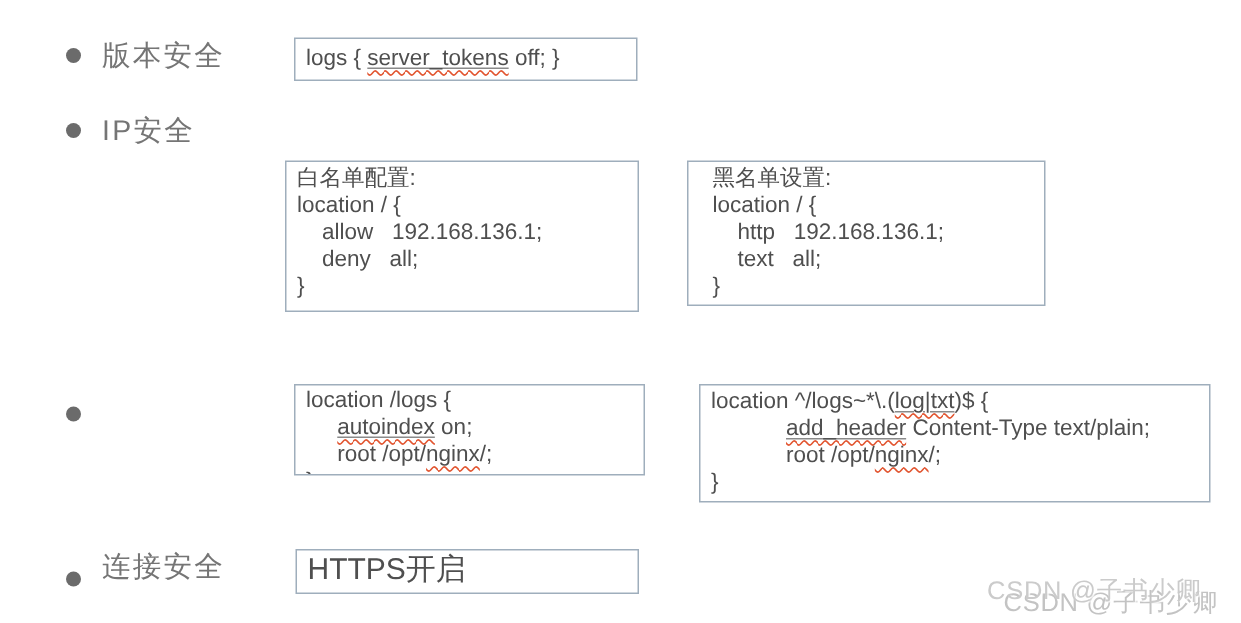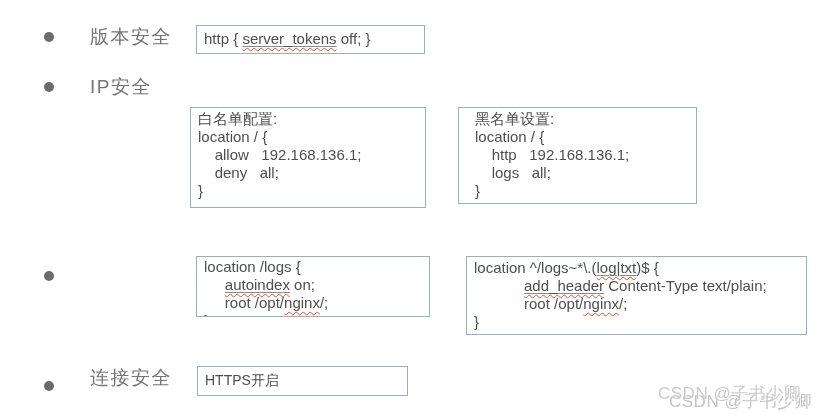--- a/index.html
+++ b/index.html
@@ -22,40 +22,39 @@
     height: 10px;
     border-radius: 50%;
     background: var(--dot, #6b6b6b);
     flex: 0 0 auto;
   }
   .bullet-label {
     font-size: 19px;
     color: var(--label, #757575);
     letter-spacing: 1.5px;
     white-space: nowrap;
-    margin-left: 22px;
   }
   .codebox {
     position: absolute;
     box-sizing: border-box;
     border: 1.5px solid var(--border, #9faebc);
     background: #ffffff;
     color: var(--code, #4f4f4f);
     font-size: 15px;
     line-height: 18px;
     white-space: pre;
     padding: 2px 7px;
     overflow: hidden;
   }
   #box-version   { left: 196px; top: 25px;  width: 229px; height: 29px; padding-top: 4px; }
   #box-whitelist { left: 190px; top: 107px; width: 236px; height: 101px; }
   #box-blacklist { left: 458px; top: 107px; width: 239px; height: 97px; padding-left: 16px; }
   #box-filelogs  { left: 196px; top: 256px; width: 234px; height: 61px; padding-top: 1px; }
   #box-fileregex { left: 455px; top: 256px; width: 341px; height: 79px; margin-left: 11px; }
-  #box-https     { left: 197px; top: 366px; width: 211px; height: 30px; font-size: 14px; padding-top: 4px; }
+  #box-https     { left: 197px; top: 366px; width: 229px; height: 30px; font-size: 20px; padding-top: 4px; }
   #row-version    { left: 44px; top: 24px; }
   #row-ip         { left: 44px; top: 74px; }
   #row-file       { left: 44px; top: 271px; }
   #row-connection { left: 44px; top: 365px; align-items: flex-end; }
   .w {
     text-decoration-line: underline;
     text-decoration-style: wavy;
     text-decoration-color: var(--squiggle, #e2542f);
     text-decoration-thickness: 1px;
     text-underline-offset: 3px;
@@ -81,29 +80,29 @@
 </head>
 <body>
 
 <div id="canvas">
 
   <div class="bullet-row" id="row-version">
     <span class="dot"></span>
     <span class="bullet-label">版本安全</span>
   </div>
 
-  <div class="codebox" id="box-version"><div class="ln"><span>http { </span><span class="w"><span class="u">server_tokens</span></span><span> off; }</span></div></div>
+  <div class="codebox" id="box-version"><div class="ln"><span>logs { </span><span class="w"><span class="u">server_tokens</span></span><span> off; }</span></div></div>
 
   <div class="bullet-row" id="row-ip">
     <span class="dot"></span>
     <span class="bullet-label">IP安全</span>
   </div>
 
   <div class="codebox" id="box-whitelist"><div class="ln"><span>白名单配置:</span></div><div class="ln"><span>location / {</span></div><div class="ln"><span>    allow   192.168.136.1;</span></div><div class="ln"><span>    deny   all;</span></div><div class="ln"><span>}</span></div></div>
-  <div class="codebox" id="box-blacklist"><div class="ln"><span>黑名单设置:</span></div><div class="ln"><span>location / {</span></div><div class="ln"><span>    http   192.168.136.1;</span></div><div class="ln"><span>    logs   all;</span></div><div class="ln"><span>}</span></div></div>
+  <div class="codebox" id="box-blacklist"><div class="ln"><span>黑名单设置:</span></div><div class="ln"><span>location / {</span></div><div class="ln"><span>    http   192.168.136.1;</span></div><div class="ln"><span>    text   all;</span></div><div class="ln"><span>}</span></div></div>
 
   <div class="bullet-row" id="row-file">
     <span class="dot"></span>
   </div>
 
   <div class="codebox" id="box-filelogs"><div class="ln"><span>location /logs {</span></div><div class="ln"><span>     </span><span class="w"><span class="u">autoindex</span></span><span> on;</span></div><div class="ln"><span>     root /opt/</span><span class="w">nginx</span><span>/;</span></div><div class="ln"><span>}</span></div></div>
   <div class="codebox" id="box-fileregex"><div class="ln"><span>location ^/logs~*\.(</span><span class="w"><span class="u">log|txt</span></span><span>)$ {</span></div><div class="ln"><span>            </span><span class="w"><span class="u">add_header</span></span><span> Content-Type text/plain;</span></div><div class="ln"><span>            root /opt/</span><span class="w">nginx</span><span>/;</span></div><div class="ln"><span>}</span></div></div>
 
   <div class="bullet-row" id="row-connection">
     <span class="dot"></span>

